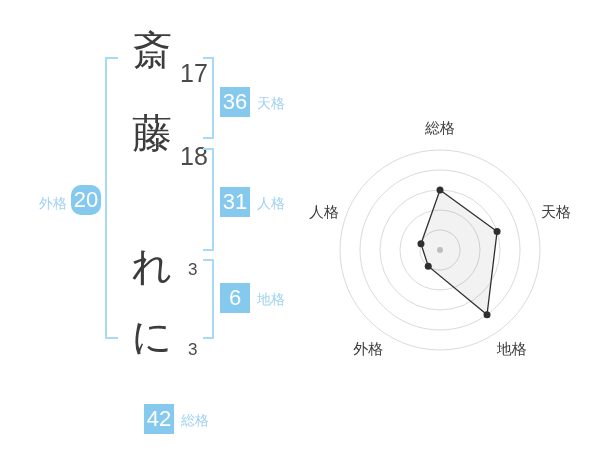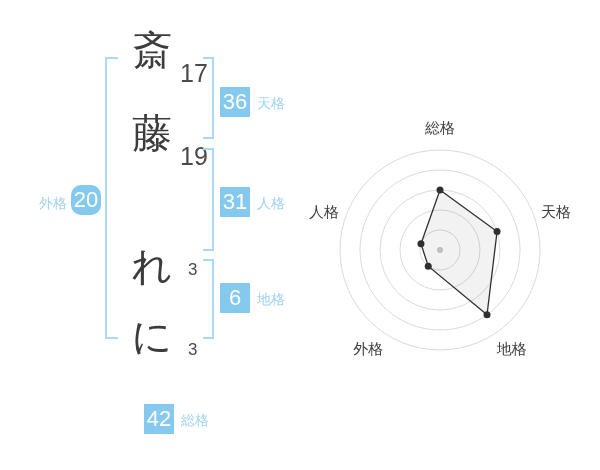--- a/index.html
+++ b/index.html
@@ -32,21 +32,21 @@
   }
   .kaku-label{font-size:14px;color:var(--kaku-label-blue,#9fd2f2);line-height:1;}
 </style>
 </head>
 <body>
 
 <div class="abs kanji-char" style="left:130px;top:30px;">斎</div>
 <div class="abs stroke-num" style="left:180px;top:61px;">17</div>
 
 <div class="abs kanji-char" style="left:130px;top:113px;">藤</div>
-<div class="abs stroke-num" style="left:180px;top:144px;">19</div>
+<div class="abs stroke-num" style="left:180px;top:144px;">18</div>
 
 <div class="abs kanji-char" style="left:130px;top:246px;">れ</div>
 <div class="abs stroke-num small" style="left:188px;top:261px;">3</div>
 
 <div class="abs kanji-char" style="left:130px;top:316px;">に</div>
 <div class="abs stroke-num small" style="left:188px;top:341px;">3</div>
 
 <div class="abs bracket bracket-left" style="left:105px;top:57px;height:282px;"></div>
 <div class="abs bracket bracket-right" style="left:203px;top:57px;height:82px;"></div>
 <div class="abs bracket bracket-right" style="left:203px;top:148px;height:103px;"></div>

